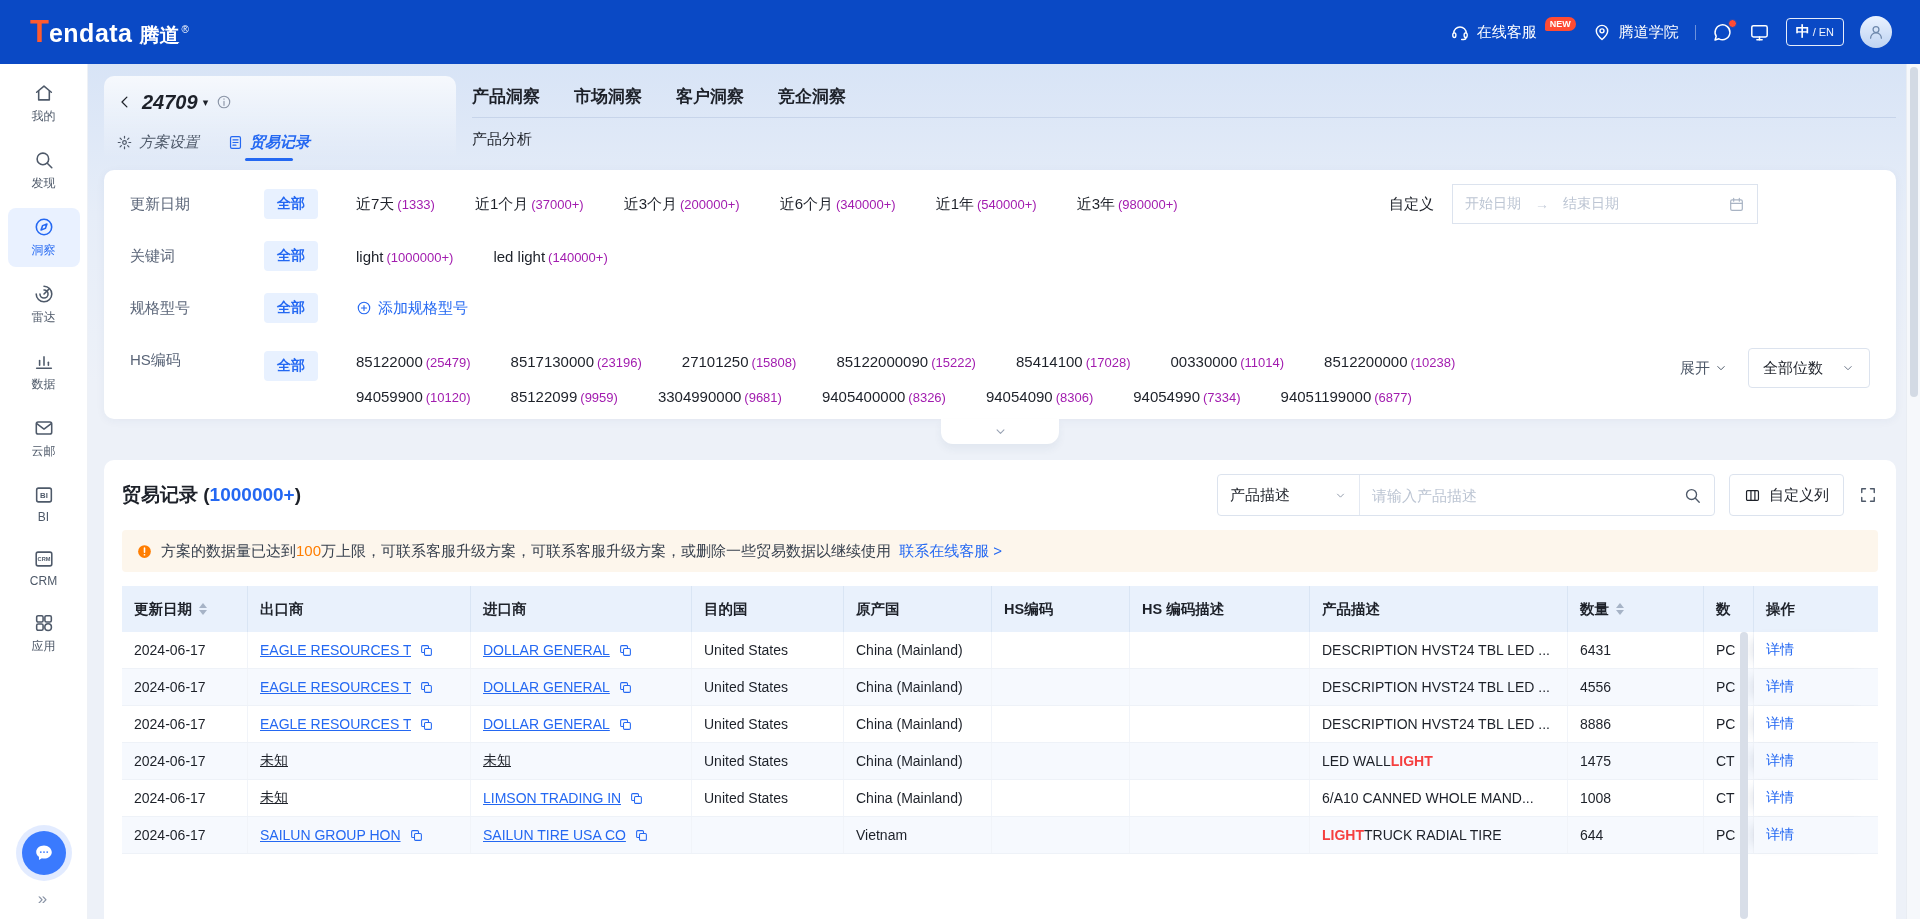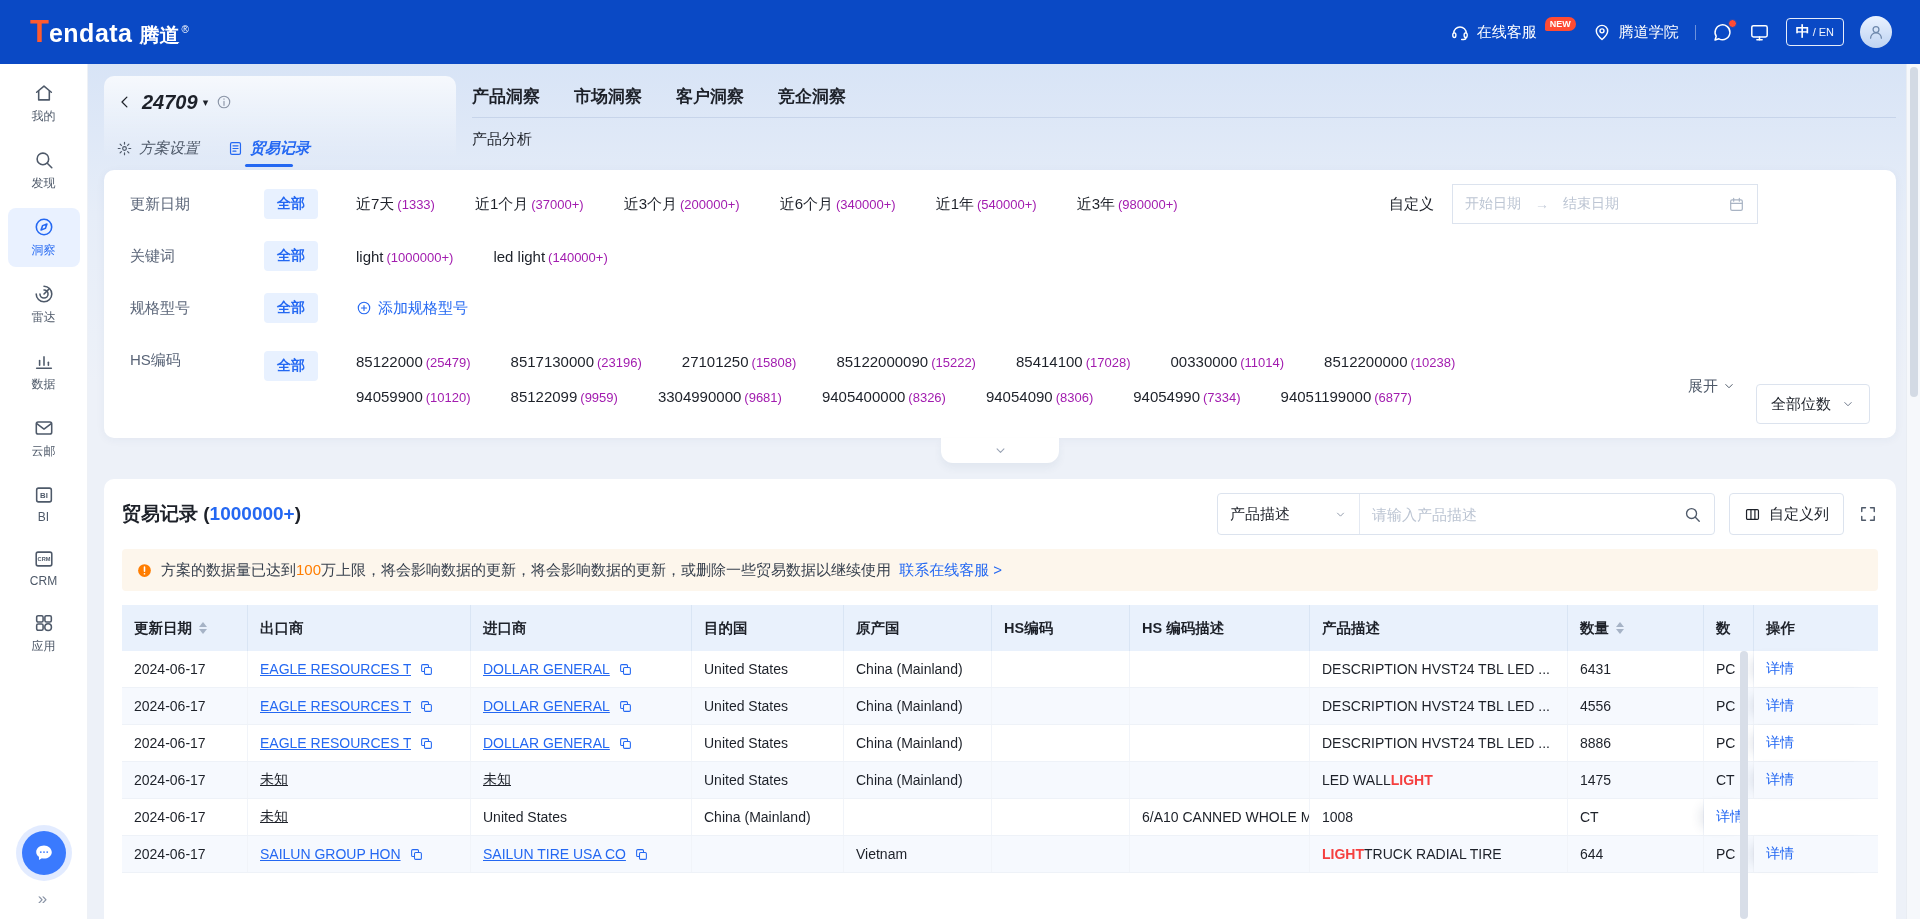--- a/index.html
+++ b/index.html
@@ -49,21 +49,21 @@
   
   .page-head{display:flex;flex-shrink:0;}
   .ph-left{width:352px;flex-shrink:0;border-radius:10px 10px 0 0;background:linear-gradient(180deg,rgba(255,255,255,.78),rgba(255,255,255,0));padding:8px 0 0 12px;font-style:italic;}
   .crumb-row{display:flex;align-items:center;gap:8px;height:36px;}
   .back{display:flex;color:#1D2129;cursor:pointer;}
   .back .ic{width:18px;height:18px;}
   .crumb-id{font-size:20px;font-weight:700;}
   .crumb-caret{font-size:11px;margin-left:-3px;cursor:pointer;}
   .info-wrap{display:flex;color:#8A94A6;cursor:pointer;}
   .info-wrap .ic{width:16px;height:16px;}
-  .subtabs{display:flex;gap:28px;margin-top:6px;height:32px;align-items:flex-end;}
+  .subtabs{display:flex;gap:28px;margin-top:6px;height:32px;align-items:center;}
   .subtab{position:relative;display:flex;align-items:center;gap:6px;font-size:15px;color:#4E5969;cursor:pointer;}
   .subtab .ic{width:17px;height:17px;}
   .subtab.active{color:var(--accent);font-weight:600;}
   .subtab.active::after{content:"";position:absolute;left:50%;transform:translateX(-50%);bottom:-9px;width:48px;height:3px;border-radius:2px;background:var(--accent);}
   .ph-right{flex:1;padding-left:16px;}
   .tabs{display:flex;gap:34px;align-items:center;height:42px;border-bottom:1px solid rgba(150,170,205,.3);}
   .tab{font-size:17px;font-weight:700;color:#1D2129;cursor:pointer;}
   .sec-tab{margin-top:12px;font-size:15px;display:inline-block;cursor:pointer;}
 
   
@@ -83,21 +83,21 @@
   .date-box .cal{margin-left:auto;display:flex;color:#A9B4C4;}
   .date-box .cal .ic{width:17px;height:17px;}
   .add-spec{display:flex;align-items:center;gap:6px;color:var(--accent);font-size:15px;cursor:pointer;}
   .add-spec .ic{width:16px;height:16px;}
   .frow.hs{align-items:flex-start;padding-top:10px;}
   .frow.hs .flabel,.frow.hs .fchip{margin-top:7px;}
   .hs-lines{display:flex;flex-direction:column;gap:18px;padding-top:9px;}
   .hs-right{margin-left:auto;display:flex;align-items:center;gap:20px;padding-top:4px;flex-shrink:0;}
   .expand-link{display:flex;align-items:center;gap:4px;font-size:15px;color:#4E5969;cursor:pointer;}
   .expand-link .ic{width:14px;height:14px;}
-  .digits-box{height:40px;border:1px solid #DCE3EE;border-radius:4px;background:#fff;display:flex;align-items:center;gap:10px;padding:0 14px;font-size:15px;cursor:pointer;margin-top:36px;}
+  .digits-box{height:40px;border:1px solid #DCE3EE;border-radius:4px;background:#fff;display:flex;align-items:center;gap:18px;padding:0 14px;font-size:15px;cursor:pointer;}
   .digits-box .ic{width:14px;height:14px;color:#6B7689;}
   .collapse-tab{width:118px;height:25px;margin:0 auto;background:#fff;border-radius:0 0 12px 12px;display:flex;align-items:center;justify-content:center;color:#98A2B3;cursor:pointer;box-shadow:0 5px 8px rgba(30,60,110,.06);}
   .collapse-tab .ic{width:15px;height:15px;}
 
   
   .records{margin-top:16px;background:#fff;border-radius:10px 10px 0 0;padding:14px 18px 0;flex:1;display:flex;flex-direction:column;overflow:hidden;}
   .rec-head{display:flex;align-items:center;justify-content:space-between;flex-shrink:0;}
   .rec-title{font-size:19px;font-weight:700;display:flex;align-items:center;}
   .rec-count{color:var(--accent);}
   .rec-tools{display:flex;align-items:center;gap:14px;}
@@ -552,21 +552,21 @@
       </div>
 
       <div class="warn">
         <span class="iwrap">
             <svg class="ic " viewBox="0 0 24 24" fill="none" stroke="currentColor" stroke-width="1.7" stroke-linecap="round" stroke-linejoin="round">
               <circle cx="12" cy="12" r="9" fill="currentColor" stroke="none"></circle>
               <path d="M12 7v6" stroke="#fff" stroke-width="2.2"></path>
               <circle cx="12" cy="16.6" r="1.2" fill="#fff" stroke="none"></circle>
             </svg>
           </span>
-        <span><span>方案的数据量已达到</span><span class="warn-num">100</span><span>万上限，将会影响数据的更新，将会影响数据的更新，或删除一些贸易数据以继续使用</span>
+        <span><span>方案的数据量已达到</span><span class="warn-num">100</span><span>万上限，可联系客服升级方案，可联系客服升级方案，或删除一些贸易数据以继续使用</span>
         <a class="warn-link">联系在线客服 &gt;</a></span>
       </div>
 
       <div class="table">
         <div class="thead" id="thead">
             <div class="th">
               <span>更新日期</span>
               <span class="sort">
                 <i class="up"></i>
                 <i class="dn"></i>
@@ -715,20 +715,27 @@
               <div class="td">CT</div>
               <div class="td td-act">
                 <a class="detail-link">详情</a>
               </div>
             </div>
             <div class="trow">
               <div class="td">2024-06-17</div>
               <div class="td">
                 <span class="comp">未知</span>
               </div>
+              <div class="td">
+                <span class="comp comp-link">LIMSON TRADING IN</span>
+                <svg class="ic copy-ic" viewBox="0 0 24 24" fill="none" stroke="currentColor" stroke-width="1.7" stroke-linecap="round" stroke-linejoin="round">
+                  <rect x="8.8" y="8.8" width="11" height="11" rx="1.8"></rect>
+                  <path d="M15.2 8.8V6a1.8 1.8 0 0 0-1.8-1.8H6A1.8 1.8 0 0 0 4.2 6v7.4A1.8 1.8 0 0 0 6 15.2h2.8"></path>
+                </svg>
+              </div>
               <div class="td">United States</div>
               <div class="td">China (Mainland)</div>
               <div class="td"></div>
               <div class="td"></div>
               <div class="td">
                 <span>6/A10 CANNED WHOLE MAND...</span>
               </div>
               <div class="td">1008</div>
               <div class="td">CT</div>
               <div class="td td-act">

